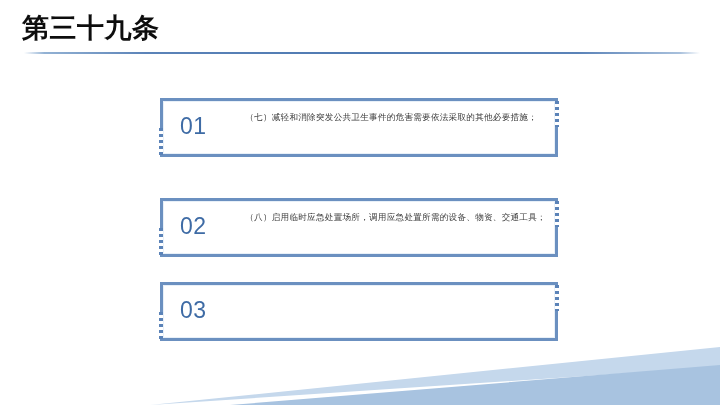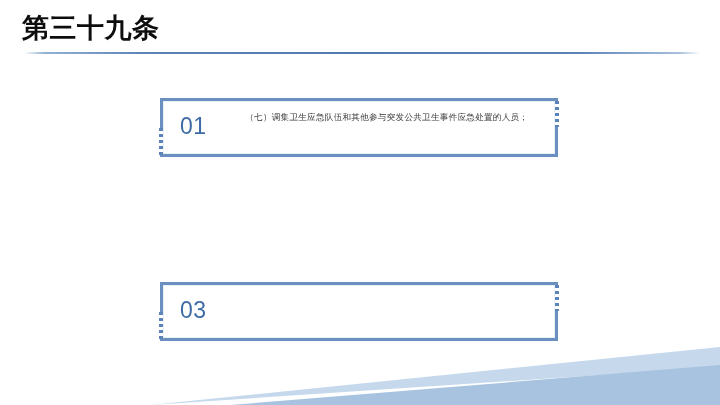--- a/index.html
+++ b/index.html
@@ -173,23 +173,34 @@
 
   <div class="card" style="top:98px;">
     <div class="edge-top"></div>
     <div class="edge-bottom"></div>
     <div class="edge-left-solid"></div>
     <div class="edge-left-dots"></div>
     <div class="edge-right-solid"></div>
     <div class="edge-right-dots"></div>
     <div class="card-inner-glow"></div>
     <div class="card-number">01</div>
-    <div class="card-text">（七）调集卫生应急队伍和其他参与突发公共卫生事件应急处置的人员；</div>
-  </div>
-
+    <div class="card-text">（七）减轻和消除突发公共卫生事件的危害需要依法采取的其他必要措施；</div>
+  </div>
+
+  <div class="card" style="top:198px;">
+    <div class="edge-top"></div>
+    <div class="edge-bottom"></div>
+    <div class="edge-left-solid"></div>
+    <div class="edge-left-dots"></div>
+    <div class="edge-right-solid"></div>
+    <div class="edge-right-dots"></div>
+    <div class="card-inner-glow"></div>
+    <div class="card-number">02</div>
+    <div class="card-text">（八）启用临时应急处置场所，调用应急处置所需的设备、物资、交通工具；</div>
+  </div>
 
   <div class="card" style="top:282px;">
     <div class="edge-top"></div>
     <div class="edge-bottom"></div>
     <div class="edge-left-solid"></div>
     <div class="edge-left-dots"></div>
     <div class="edge-right-solid"></div>
     <div class="edge-right-dots"></div>
     <div class="card-inner-glow"></div>
     <div class="card-number">03</div>

